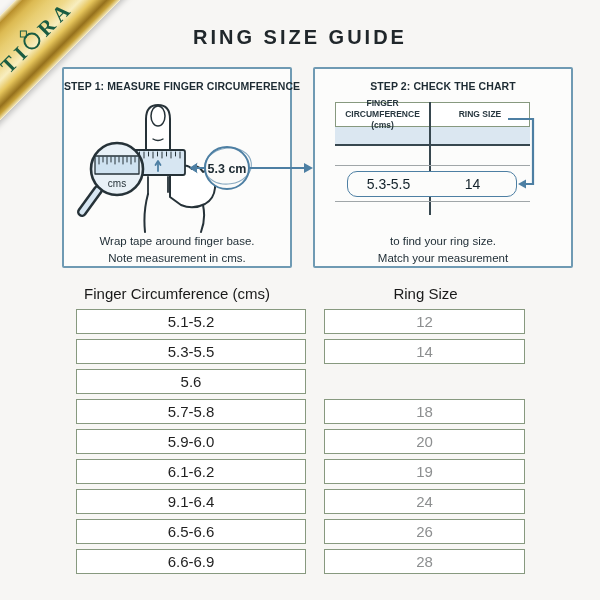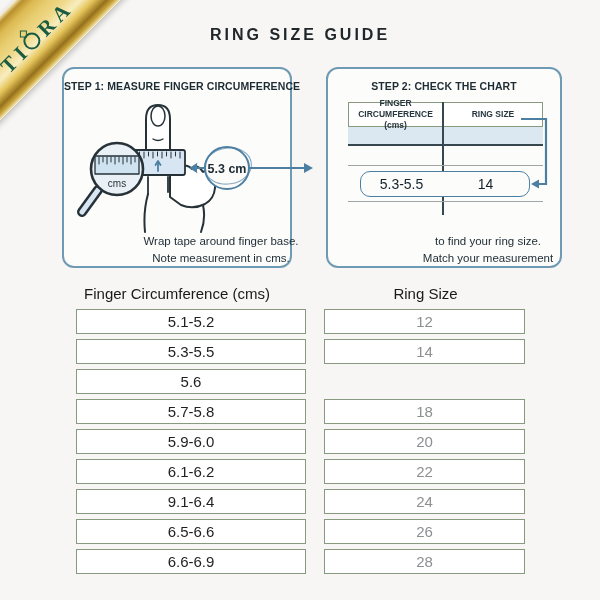--- a/index.html
+++ b/index.html
@@ -18,31 +18,31 @@
   }
   .brand{font-family:"Liberation Serif",serif;font-weight:bold;font-size:21px;
     letter-spacing:5px;color:#1a5c42;white-space:nowrap;}
   .ring-o{display:inline-block;width:13px;height:13px;border:2.5px solid #1a5c42;
     border-radius:50%;position:relative;top:1px;margin:0 4px 0 -1px;}
   .ring-o::before{content:"";position:absolute;width:5px;height:5px;border:1.6px solid #1a5c42;
     transform:rotate(45deg);top:-8px;left:2px;}
 
   
   .title{position:absolute;top:26px;left:0;width:600px;text-align:center;
-    font-size:16px;font-weight:bold;letter-spacing:3px;color:#20272b;}
+    font-size:20px;font-weight:bold;letter-spacing:3px;color:#20272b;}
 
   
   .step-box{position:absolute;top:67px;height:201px;background:#fcfcfb;
-    border:2px solid #6f9ab3;border-radius:12px;box-sizing:border-box;}
+    border:2px solid #6f9ab3;border-radius:2px;box-sizing:border-box;}
   .step1{left:62px;width:230px;}
-  .step2{left:326px;width:236px;}
+  .step2{left:313px;width:260px;}
   .step-heading{position:absolute;top:11px;left:0;width:100%;text-align:center;
     font-size:10.5px;font-weight:bold;color:#1d2b33;white-space:nowrap;letter-spacing:.1px;}
   .step-caption{position:absolute;top:164px;left:0;width:100%;text-align:center;
-    font-size:11.5px;font-weight:500;color:#1d2b33;line-height:1.45;padding-left:44px;}
+    font-size:11.5px;font-weight:500;color:#1d2b33;line-height:1.45;}
 
   .illu{position:absolute;top:30px;left:0;}
 
   
   .connector-line{position:absolute;top:167px;left:290px;width:17px;height:2.2px;
     background:#4d7fa3;z-index:2;}
   .connector-head{position:absolute;top:162.5px;left:304px;width:0;height:0;z-index:2;
     border-left:9px solid #4d7fa3;border-top:5.5px solid transparent;border-bottom:5.5px solid transparent;}
 
   
@@ -193,21 +193,21 @@
     <div class="chart-row">
       <div class="cell circ">5.7-5.8</div>
       <div class="cell size">18</div>
     </div>
     <div class="chart-row">
       <div class="cell circ">5.9-6.0</div>
       <div class="cell size">20</div>
     </div>
     <div class="chart-row">
       <div class="cell circ">6.1-6.2</div>
-      <div class="cell size">22</div>
+      <div class="cell size">19</div>
     </div>
     <div class="chart-row">
       <div class="cell circ">9.1-6.4</div>
       <div class="cell size">24</div>
     </div>
     <div class="chart-row">
       <div class="cell circ">6.5-6.6</div>
       <div class="cell size">26</div>
     </div>
     <div class="chart-row">

